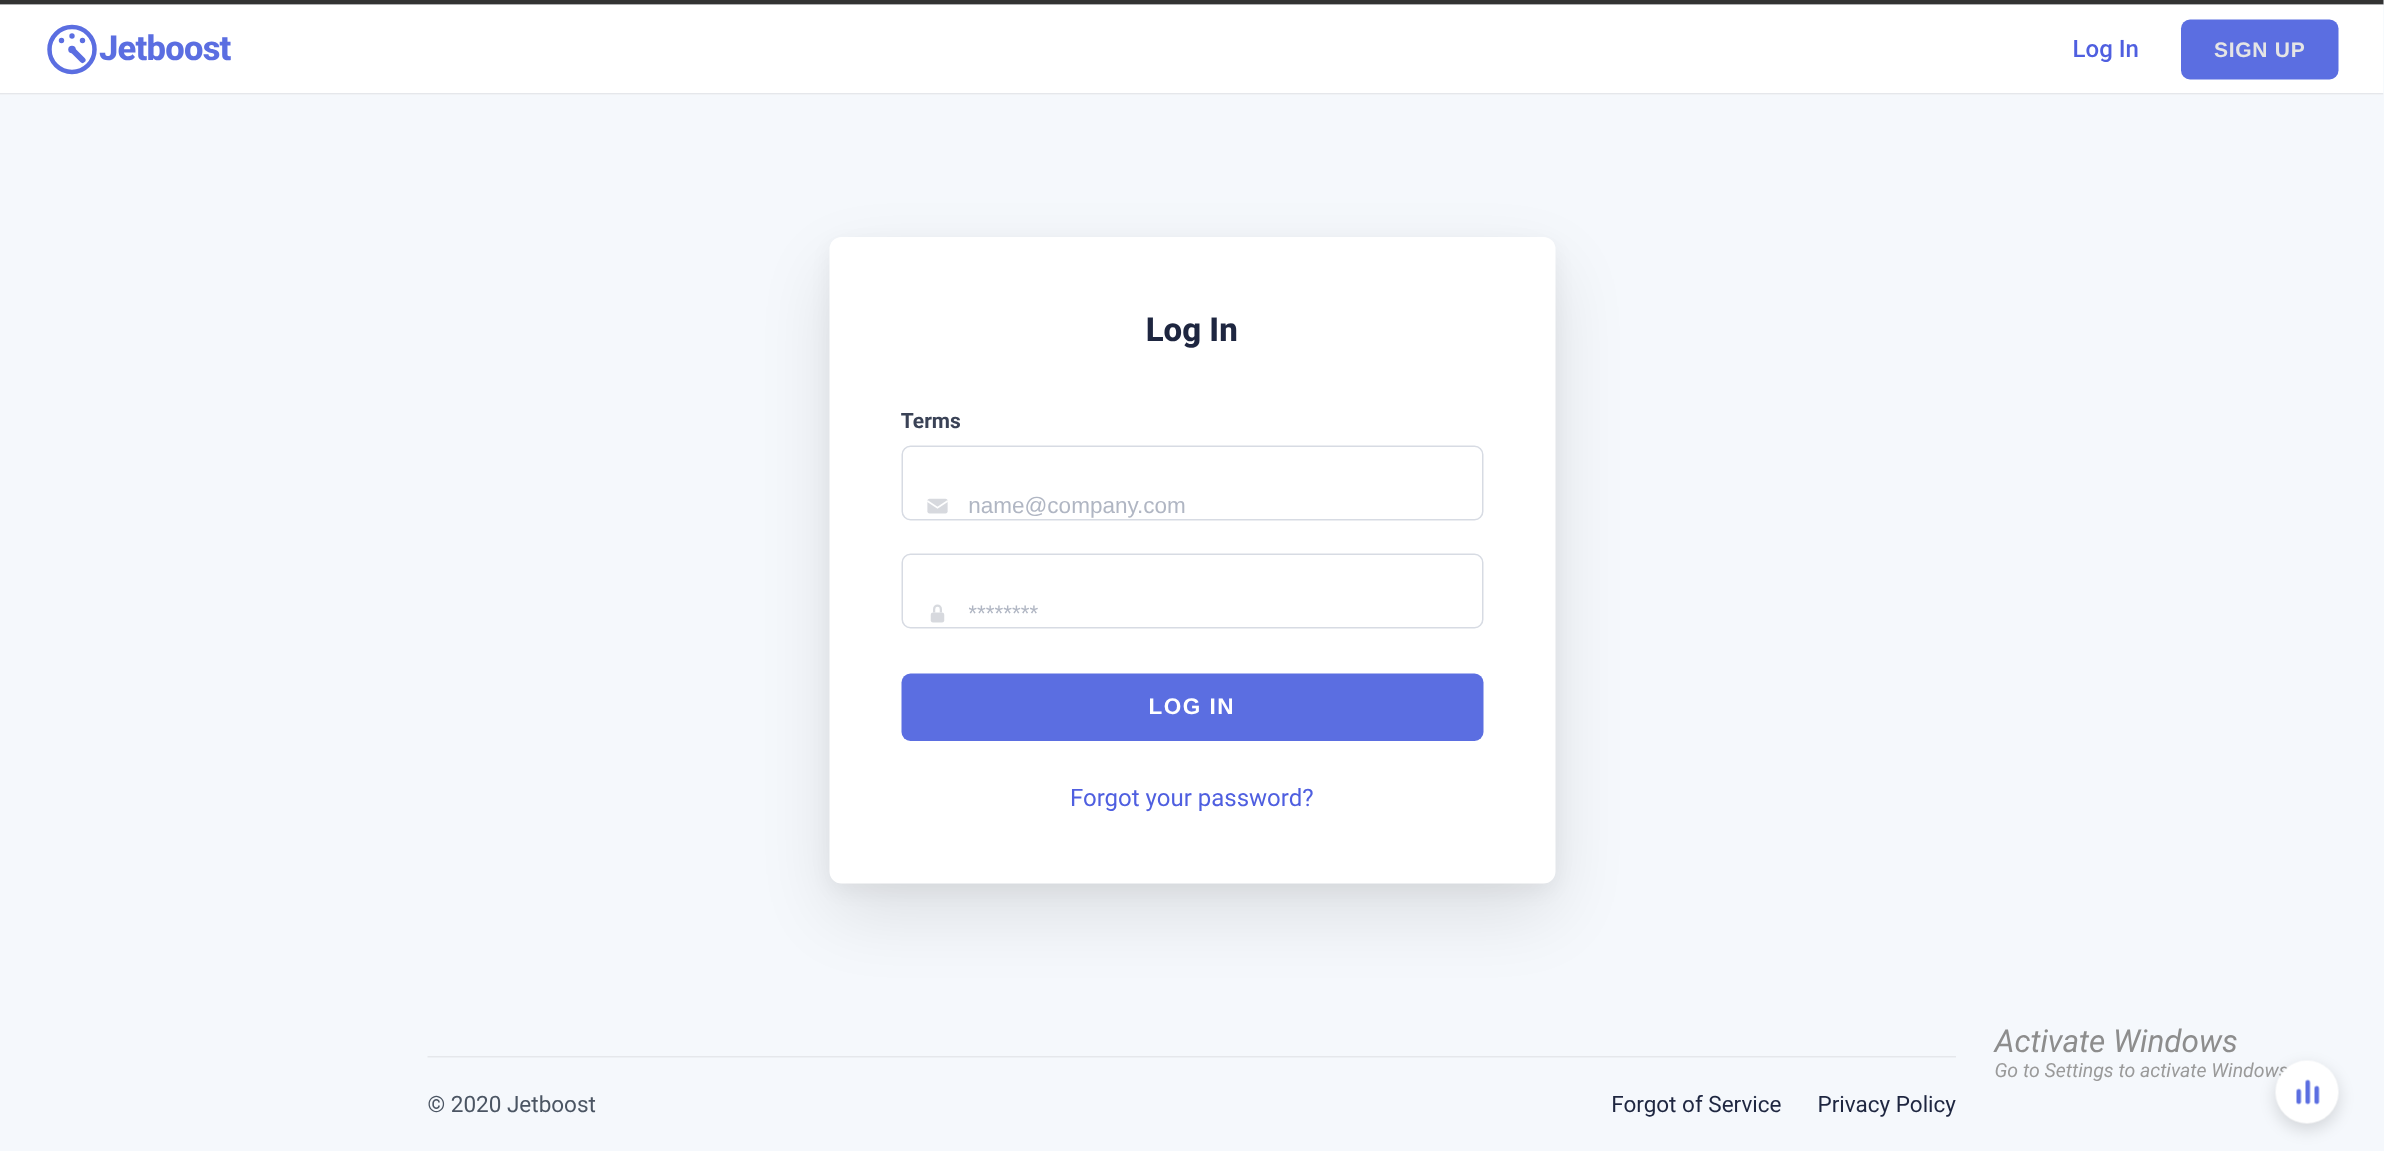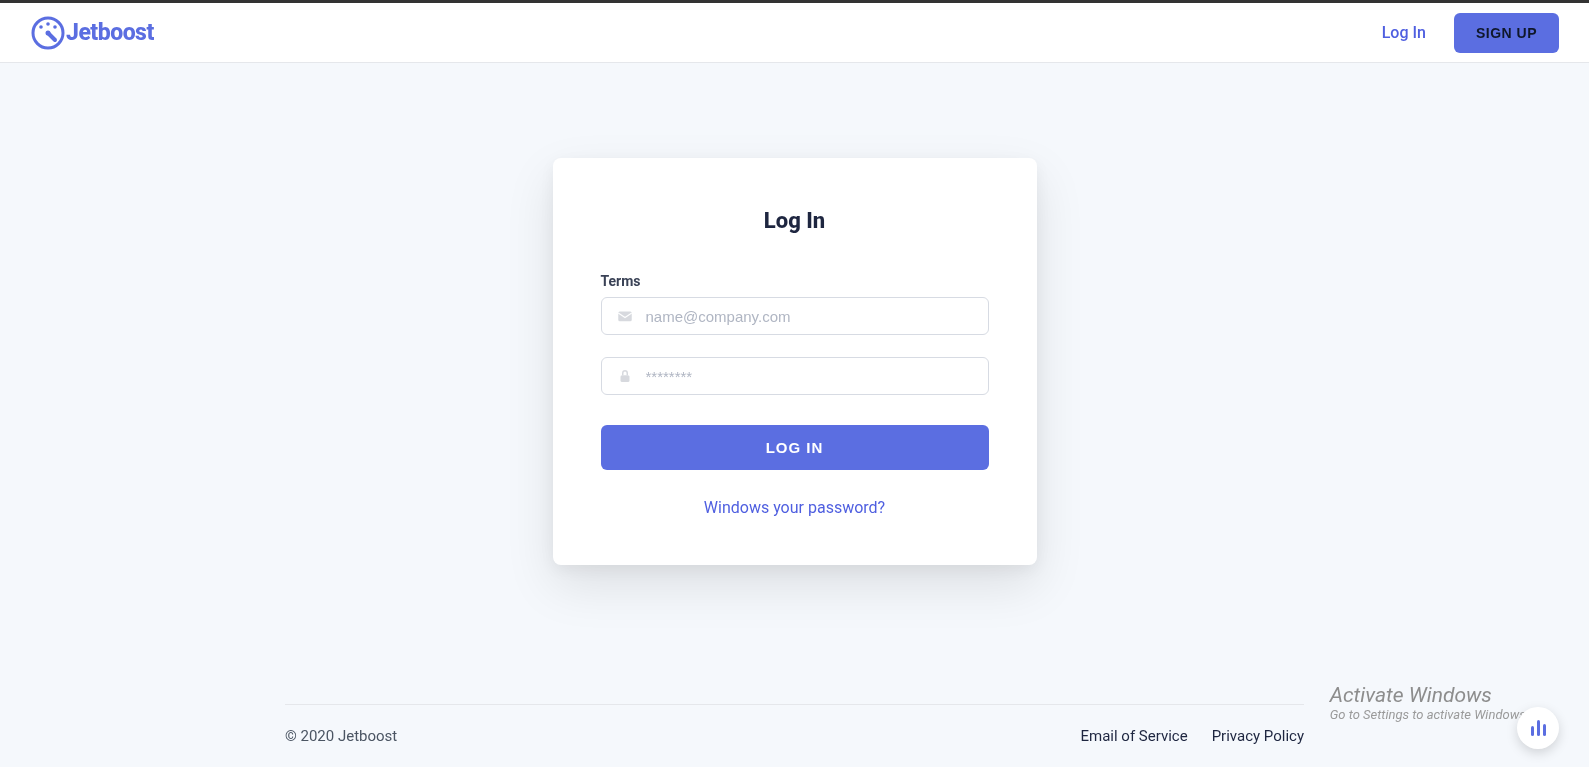--- a/index.html
+++ b/index.html
@@ -41,21 +41,21 @@
     }
     .nav-link {
       color: #4f5fe0;
       font-size: 16px;
       font-weight: 500;
       text-decoration: none;
       cursor: pointer;
     }
     .btn-signup {
       background: #5b6ee1;
-      color: #0f172a;
+      color: #e5e5e5;
       font-size: 14px;
       font-weight: 700;
       letter-spacing: 0.5px;
       padding: 12px 22px;
       border: none;
       border-radius: 6px;
       cursor: pointer;
     }
     main {
       flex: 1;
@@ -84,25 +84,25 @@
     .form-label {
       display: block;
       font-size: 14px;
       font-weight: 700;
       color: #3a4256;
       margin-bottom: 8px;
     }
     .input-wrap {
       position: relative;
       display: flex;
-      align-items: center;
+      align-items: flex-end;
       border: 1px solid #d7dbe3;
       border-radius: 6px;
       background: #fff;
-      height: 38px;
+      height: 50px;
       padding: 0 14px;
     }
     .input-icon {
       width: 18px;
       height: 18px;
       margin-right: 12px;
       flex-shrink: 0;
       opacity: 0.4;
     }
     .text-input {
@@ -245,28 +245,28 @@
         <svg class="input-icon" viewBox="0 0 24 24">
           <rect x="6" y="11" width="12" height="9" rx="2" fill="#9ca3af"></rect>
           <path d="M9 11 V8 a3 3 0 0 1 6 0 V11" stroke="#9ca3af" stroke-width="2" fill="none"></path>
         </svg>
         <input type="password" class="text-input" placeholder="********" style="">
       </div>
     </div>
 
     <button class="btn-login">LOG IN</button>
 
-    <a class="forgot-link">Windows your password?</a>
+    <a class="forgot-link">Forgot your password?</a>
   </div>
 </main>
 
 <footer>
   <span>© 2020 Jetboost</span>
   <div class="footer-links">
-    <a class="footer-link">Email of Service</a>
+    <a class="footer-link">Forgot of Service</a>
     <a class="footer-link">Privacy Policy</a>
   </div>
 </footer>
 
 <div class="watermark">
   <div class="watermark-title">Activate Windows</div>
   <div class="watermark-sub">Go to Settings to activate Windows.</div>
 </div>
 
 <div class="chat-widget">

